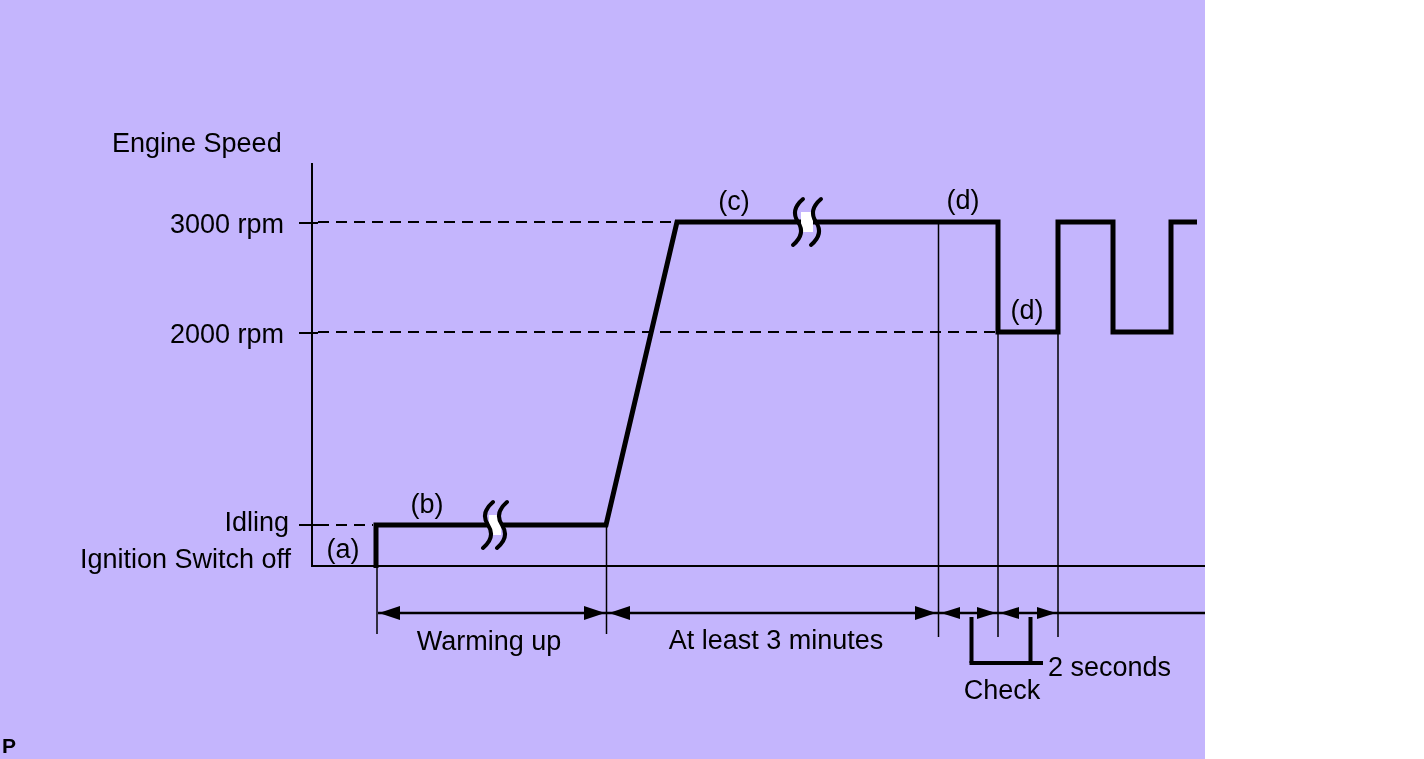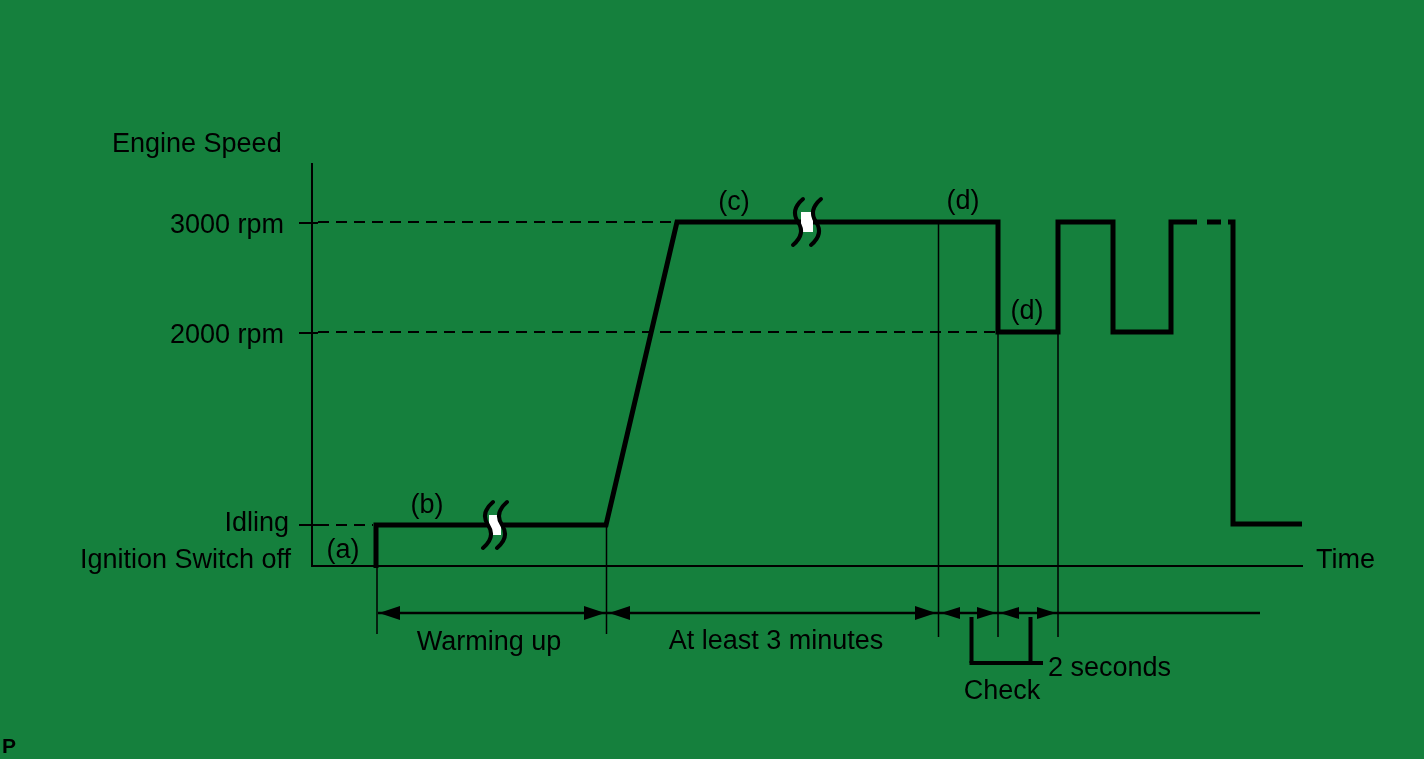--- a/index.html
+++ b/index.html
@@ -1,16 +1,16 @@
 <!DOCTYPE html>
 <html><head>
 <meta charset="utf-8">
 <style>
   html, body { margin: 0; padding: 0; background: #ffffff; }
-  .stage { position: relative; width: 1424px; height: 759px; background: #15803d; overflow: hidden; }
+  .stage { position: relative; width: 1205px; height: 759px; background: #c4b5fd; overflow: hidden; }
   svg { display: block; }
   .ax     { stroke: #000000; stroke-width: 2; fill: none; }
   .dashref{ stroke-dasharray: 11 7; }
   .wave   { stroke: #000000; stroke-width: 5; fill: none; stroke-linejoin: miter; }
   .wavedash { stroke-dasharray: 14 10; }
   .thin   { stroke: #000000; stroke-width: 1.5; fill: none; }
   .dim    { stroke: #000000; stroke-width: 2.5; fill: none; }
   .head   { fill: #000000; stroke: none; }
   .brk    { stroke: #000000; stroke-width: 4; fill: none; }
   .squig  { stroke: #000000; stroke-width: 4; fill: none; stroke-linecap: round; }

